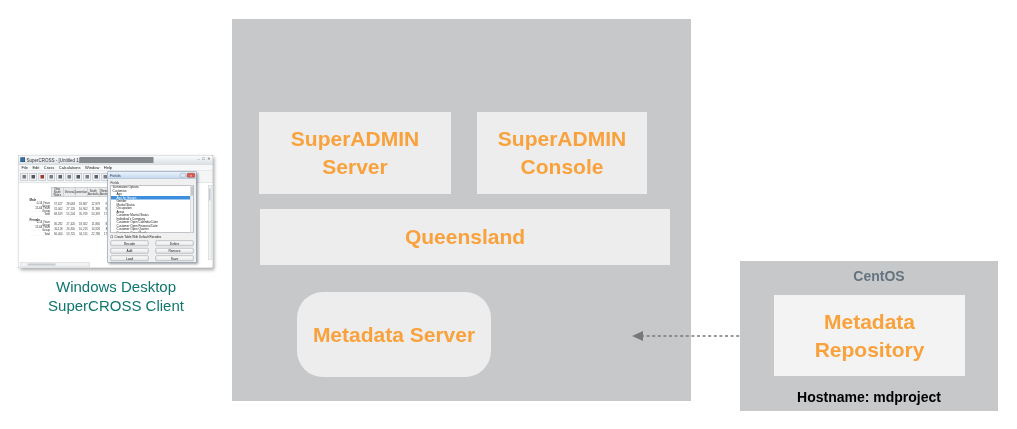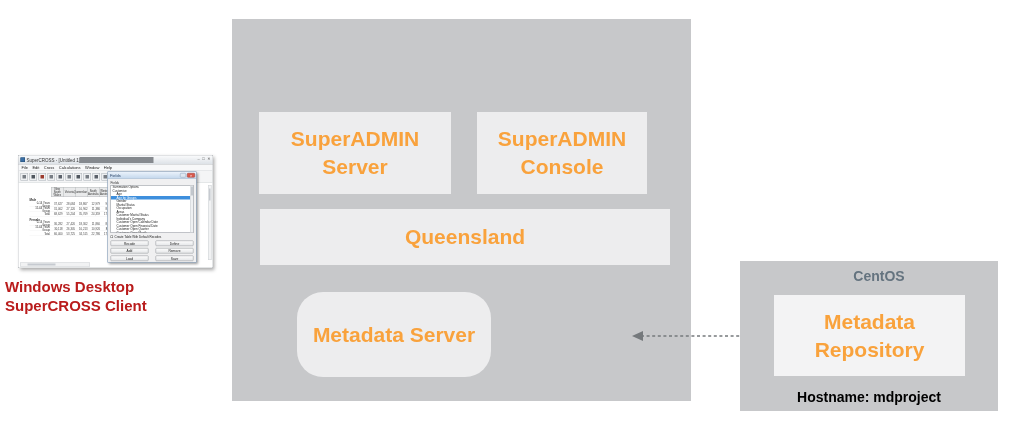--- a/index.html
+++ b/index.html
@@ -21,22 +21,22 @@
 
   .centos-panel{position:absolute;left:740px;top:261px;width:258px;height:150px;background:#c7c8ca;}
   .centos-title{padding-top:7px;text-align:center;font-weight:bold;font-size:14px;color:#64737f;margin-left:20px;}
   .b-repo{left:34px;top:34px;width:191px;height:81px;background:#f3f3f4;}
   .b-repo span{display:inline-block;width:130px;}
   .centos-host{position:absolute;bottom:6px;left:0;width:100%;text-align:center;font-weight:bold;font-size:14px;color:#000000;}
 
   .arrow-svg{position:absolute;left:631px;top:327px;}
 
   
-  .caption{position:absolute;left:5px;top:277px;width:222px;text-align:left;
-           font-weight:bold;font-size:15px;line-height:19px;color:#b91c1c;}
+  .caption{position:absolute;left:5px;top:277px;width:222px;text-align:center;
+           font-weight:normal;font-size:15px;line-height:19px;color:#0f766e;}
 
   
   .mini-scale{position:absolute;left:18px;top:155px;transform:scale(0.5);transform-origin:0 0;}
   .mini-window{position:relative;width:390px;height:226px;background:#fff;border:1px solid #8f949a;
                box-shadow:3px 4px 7px rgba(0,0,0,.35);}
   .mw-titlebar{position:relative;height:18px;background:linear-gradient(#fafbfc,#dde2e7);
                border-bottom:1px solid #b8bcc1;display:flex;align-items:center;padding:0 4px;}
   .mw-icon{width:9px;height:9px;background:#3a6ea5;border:1px solid #274e73;margin-right:3px;flex:none;}
   .mw-title{font-size:9px;color:#333;white-space:nowrap;}
   .mw-shade{position:absolute;left:122px;top:3px;width:148px;height:12px;background:#85898e;}

